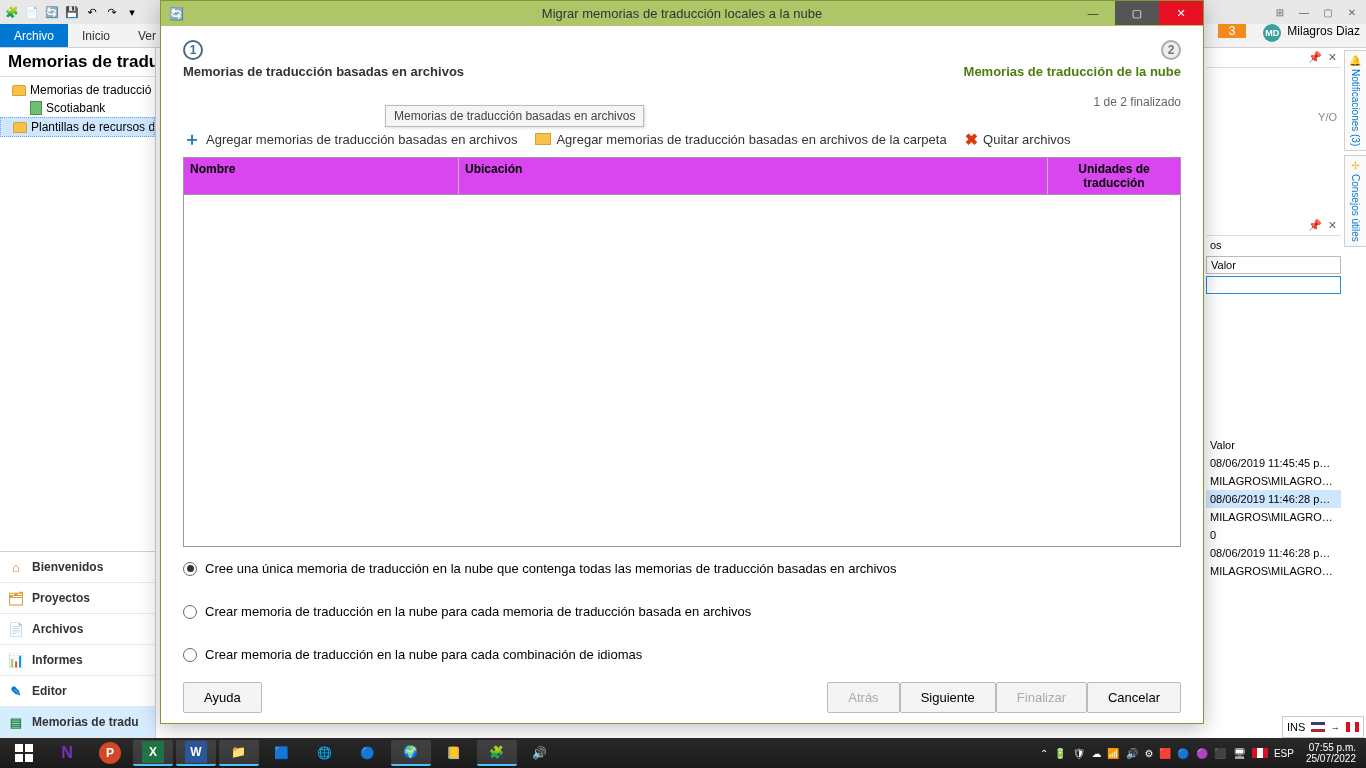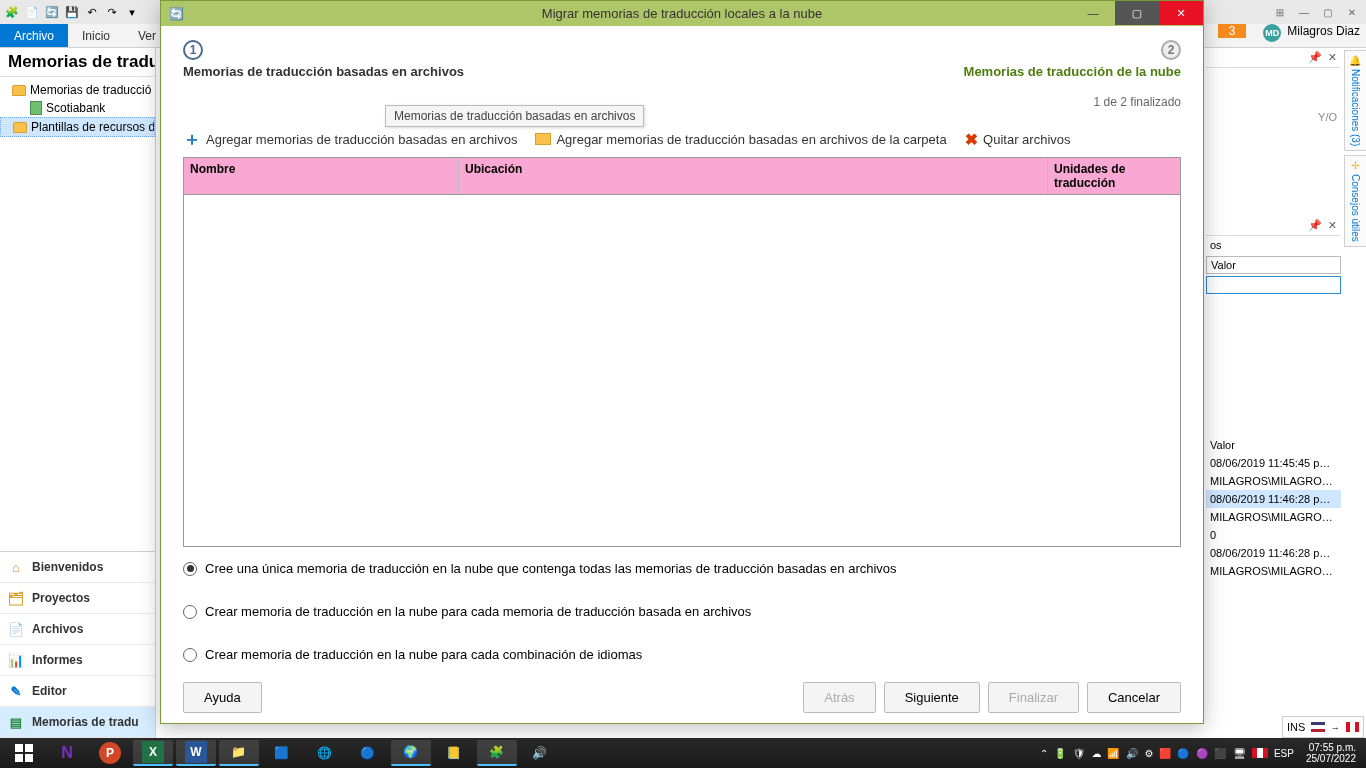--- a/index.html
+++ b/index.html
@@ -68,33 +68,33 @@
 .step-progress { text-align: right; color: #666; font-size: 12px; margin-top: 16px; }
 
 .action-row { margin-top: 18px; display: flex; gap: 18px; align-items: center; position: relative; }
 .action { display: flex; align-items: center; gap: 5px; font-size: 13px; color: #333; }
 .plus-icon { color: #1a7ac0; font-size: 18px; font-weight: bold; }
 .folder-plus-icon { width: 16px; height: 12px; background: #f9c04a; border: 1px solid #d9a030; position: relative; }
 .x-icon { color: #d83b01; font-size: 16px; font-weight: bold; }
 .tooltip { position: absolute; left: 202px; top: -22px; background: #f5f5f5; border: 1px solid #bbb; padding: 3px 8px; font-size: 12px; color: #444; box-shadow: 1px 1px 3px rgba(0,0,0,0.15); z-index: 60; }
 
 .grid { margin-top: 6px; border: 1px solid #999; flex: 0 0 390px; }
-.grid-head { display: flex; background: #f9a8d4; border-bottom: 1px solid #999; }
+.grid-head { display: flex; background: #d946ef; border-bottom: 1px solid #999; }
 .gh { padding: 4px 6px; font-weight: 700; font-size: 12px; border-right: 1px solid #bbb; }
 .gh:last-child { border-right: none; }
 .gh.n { width: 275px; }
 .gh.u { flex: 1; }
-.gh.t { width: 132px; }
+.gh.t { width: 132px; text-align: center; }
 
 .radios { margin-top: 14px; display: flex; flex-direction: column; gap: 28px; font-size: 13px; }
 .radio-row { display: flex; align-items: center; gap: 8px; }
 .radio-dot { width: 14px; height: 14px; border: 1px solid #666; border-radius: 50%; display: flex; align-items: center; justify-content: center; }
 .radio-dot.sel::after { content: ""; width: 7px; height: 7px; background: #333; border-radius: 50%; }
 
-.dlg-btns { margin-top: auto; display: flex; gap: 8px; padding-top: 20px; }
+.dlg-btns { margin-top: auto; display: flex; gap: 0; padding-top: 20px; }
 .btn { padding: 7px 20px; border: 1px solid #bbb; background: #f4f4f4; font-size: 13px; border-radius: 2px; }
 .btn.disabled { color: #aaa; }
 .dlg-btns .spacer { flex: 1; }
 
 
 .taskbar { position: absolute; left: 0; right: 0; bottom: 0; height: 30px; background: linear-gradient(#2a2a2a,#1a1a1a); display: flex; align-items: center; padding: 0 4px; gap: 3px; z-index: 5; }
 .tb-item { width: 40px; height: 26px; display: flex; align-items: center; justify-content: center; border-radius: 2px; }
 .tb-item.active { background: rgba(255,255,255,0.12); border-bottom: 2px solid #4cc2ff; }
 .tb-tray { margin-left: auto; display: flex; align-items: center; gap: 6px; color: #fff; font-size: 10px; }
 .tb-clock { text-align: right; line-height: 1.1; padding: 0 6px; }

